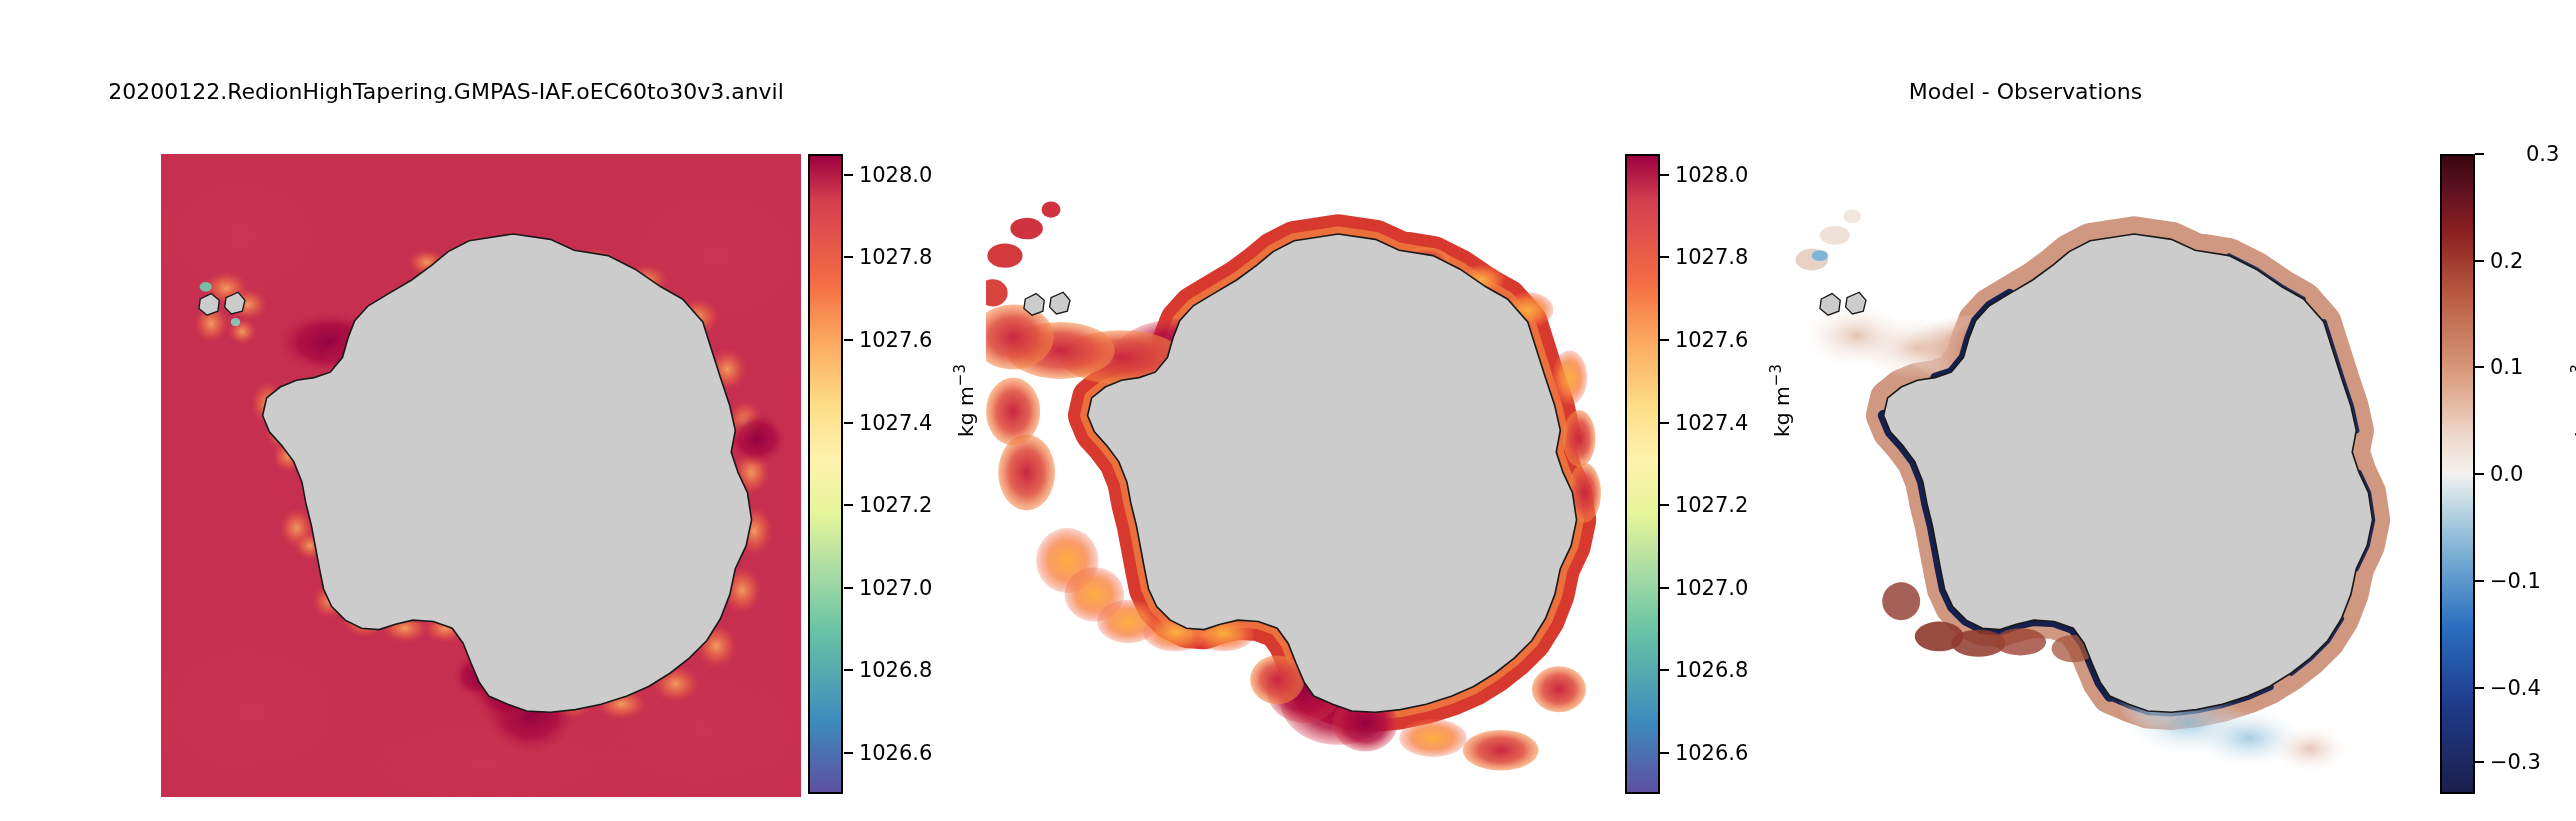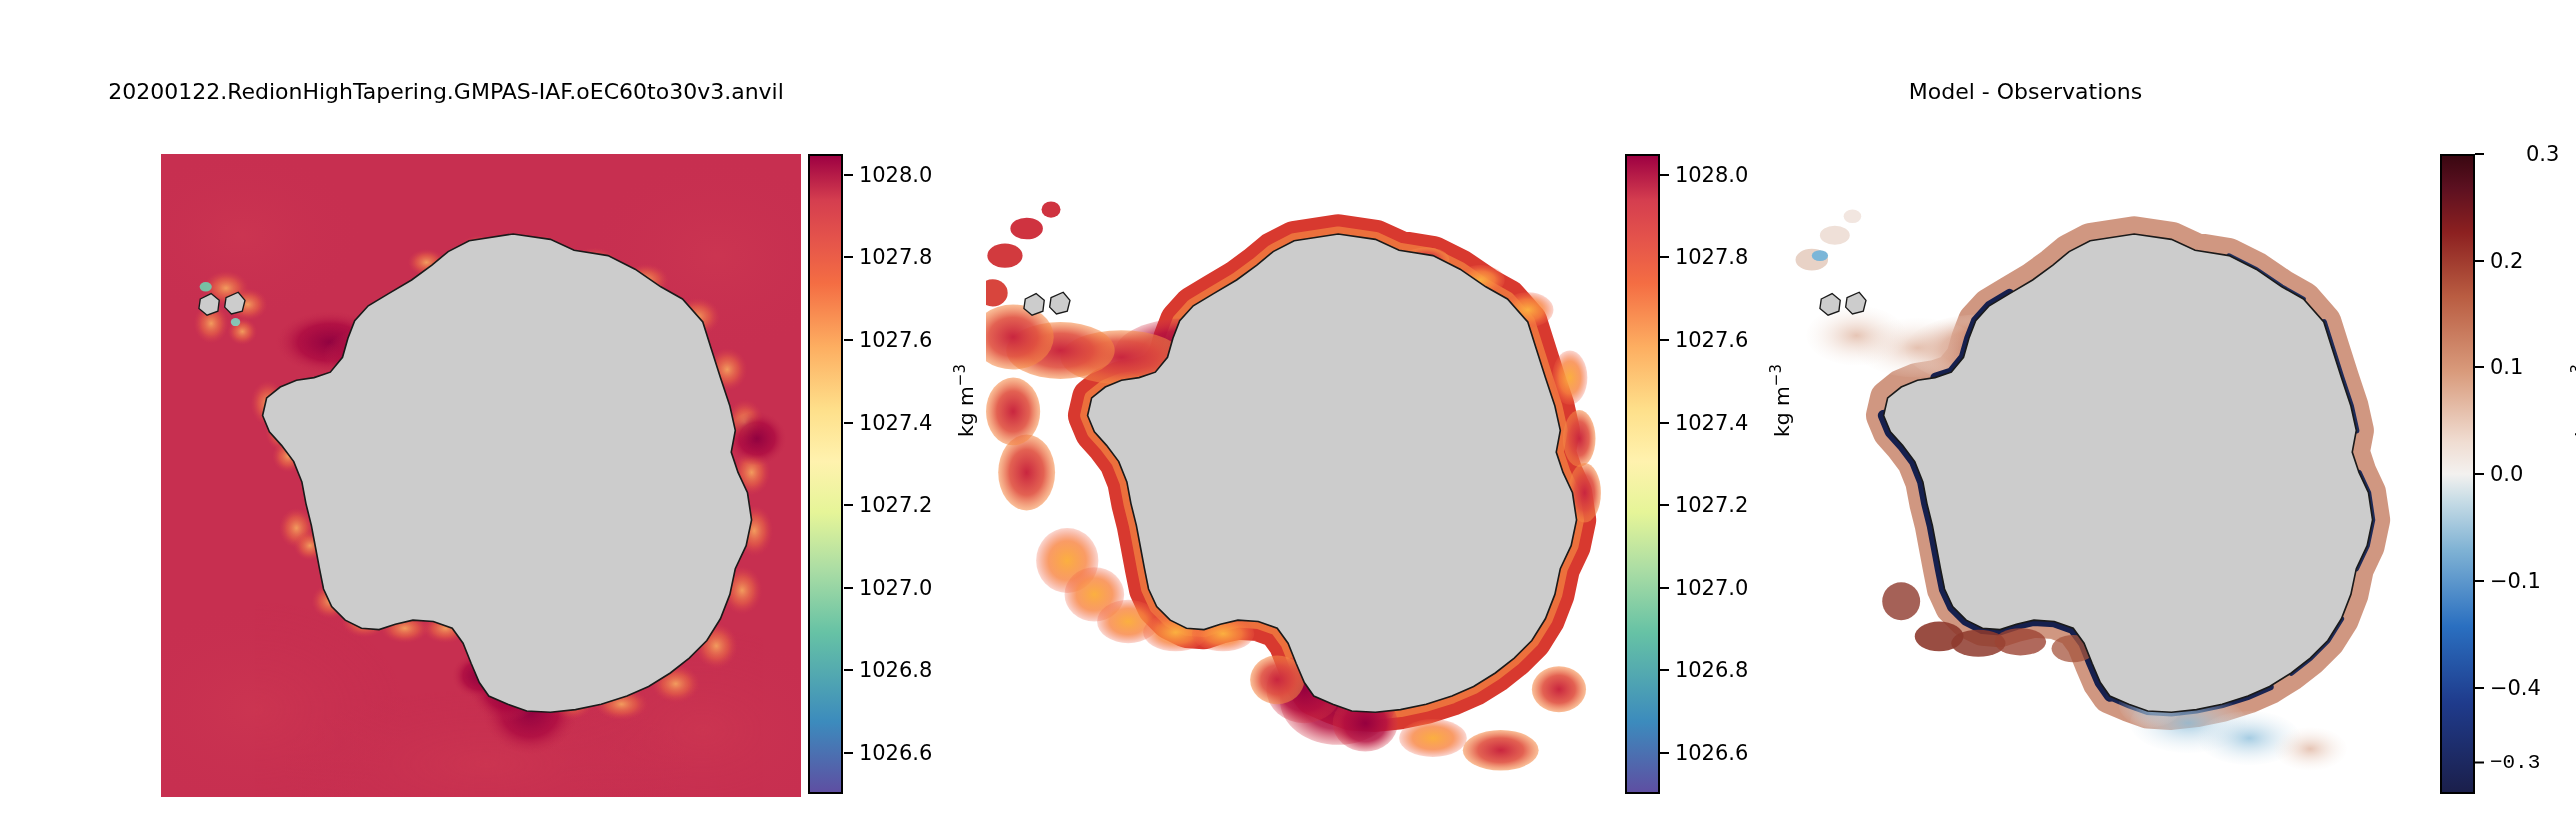--- a/index.html
+++ b/index.html
@@ -453,21 +453,21 @@
         <div class="tlab">0.0</div>
       </div>
       <div class="tick" style="top: 427px;">
         <div class="dash"></div>
         <div class="tlab">−0.1</div>
       </div>
       <div class="tick" style="top: 534px;">
         <div class="dash"></div>
         <div class="tlab">−0.4</div>
       </div>
-      <div class="tick" style="top: 608px; font-family: Liberation Mono, monospace;">
+      <div class="tick" style="top: 608px;">
         <div class="dash"></div>
         <div class="tlab">−0.3</div>
       </div>
     </div>
 
   <div class="cb-unit" id="cu0">
     <span>kg m</span><span class="sup">−3</span>
   </div>
   <div class="cb-unit" id="cu1">
     <span>kg m</span><span class="sup">−3</span>

